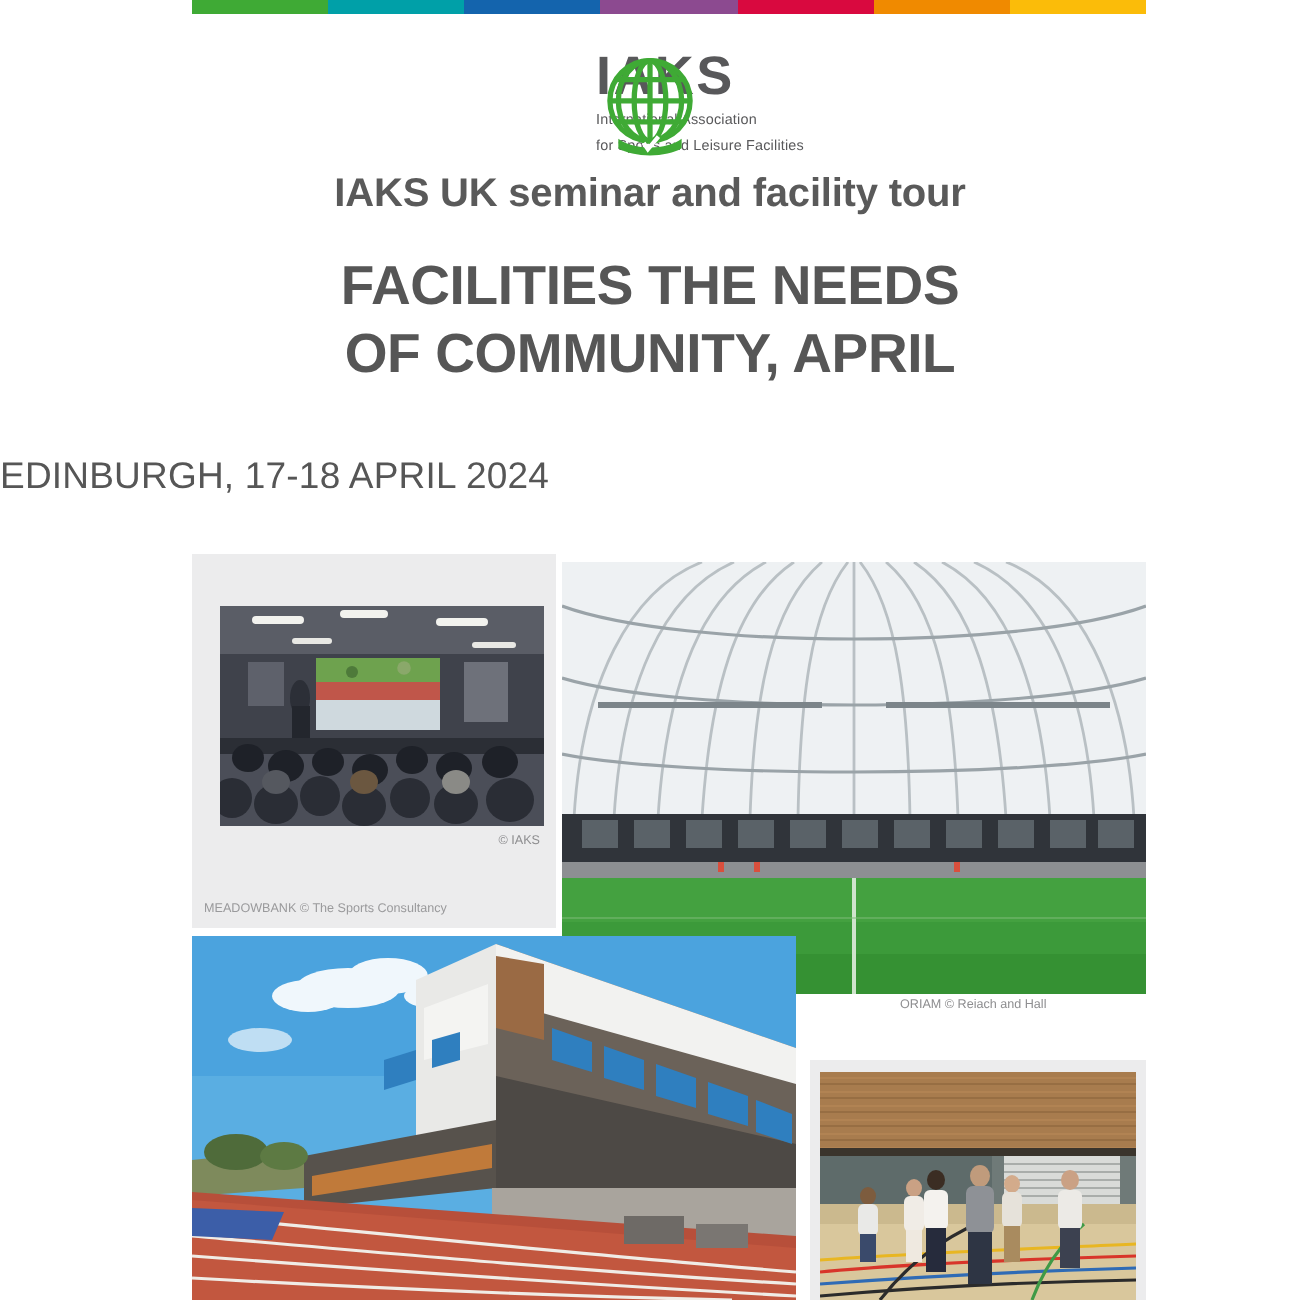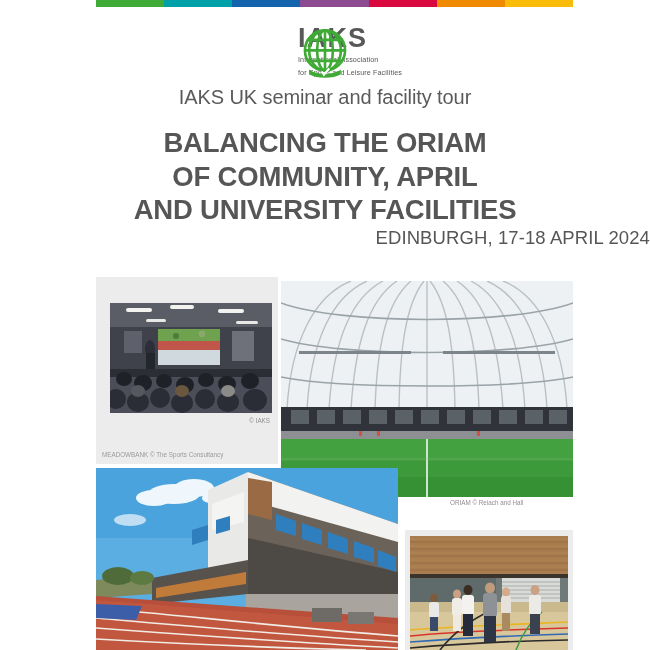--- a/index.html
+++ b/index.html
@@ -17,26 +17,26 @@
                justify-content:center; align-items:flex-start; }
   .logo { display:flex; align-items:center; gap:7px; }
   .globe { width:43px; height:45px; flex:0 0 43px; }
   .logo-text { display:flex; flex-direction:column; justify-content:center; padding-top:1px; }
   .logo-title { font-size:27px; font-weight:bold; letter-spacing:1.2px;
                 color:#58585a; line-height:1; font-family:"Liberation Sans", sans-serif; }
   .logo-sub { font-size:7.2px; color:#58585a; line-height:1.45; margin-top:3px; letter-spacing:0.1px; }
 
   
   .seminar { position:absolute; left:0; top:86px; width:650px; text-align:center;
-             font-size:20px; font-weight:normal; color:#5a5a5a; letter-spacing:-0.1px; }
+             font-size:20px; font-weight:bold; color:#5a5a5a; letter-spacing:-0.1px; }
   .headline { position:absolute; left:0; top:126px; width:650px; text-align:center;
               font-size:27.5px; font-weight:bold; color:#565656; line-height:1.22;
               letter-spacing:-0.2px; }
   .headline div { white-space:nowrap; }
-  .dateline { position:absolute; left:0; top:227px; width:650px; text-align:right;
+  .dateline { position:absolute; left:0; top:227px; width:650px; text-align:left;
               font-size:18.5px; color:#565656; letter-spacing:0.1px; }
 
   
   .mosaic { position:absolute; left:96px; top:277px; width:477px; height:373px; }
 
   .cell { position:absolute; overflow:hidden; }
 
   
   .panel-tl { left:0; top:0; width:182px; height:187px; background:#ececed; }
   .photo-seminar { position:absolute; left:14px; top:26px; width:162px; height:110px;
@@ -94,23 +94,22 @@
         <span class="logo-title">IAKS</span>
         <span class="logo-sub">International Association</span>
         <span class="logo-sub">for Sports and Leisure Facilities</span>
       </span>
     </div>
   </div>
 
   <div class="seminar">IAKS UK seminar and facility tour</div>
 
   <div class="headline">
-    <div>BALANCING THE ORIAM</div>
+    <div>FACILITIES THE NEEDS</div>
     <div>OF COMMUNITY, APRIL</div>
-    <div>AND UNIVERSITY FACILITIES</div>
   </div>
 
   <div class="dateline">EDINBURGH, 17-18 APRIL 2024</div>
 
   <div class="mosaic">
 
     <div class="cell panel-tl">
       <div class="photo-seminar">
         <svg viewBox="0 0 162 110" class="fill" xmlns="http://www.w3.org/2000/svg">
           <rect width="162" height="110" fill="#4b4e58"></rect>

